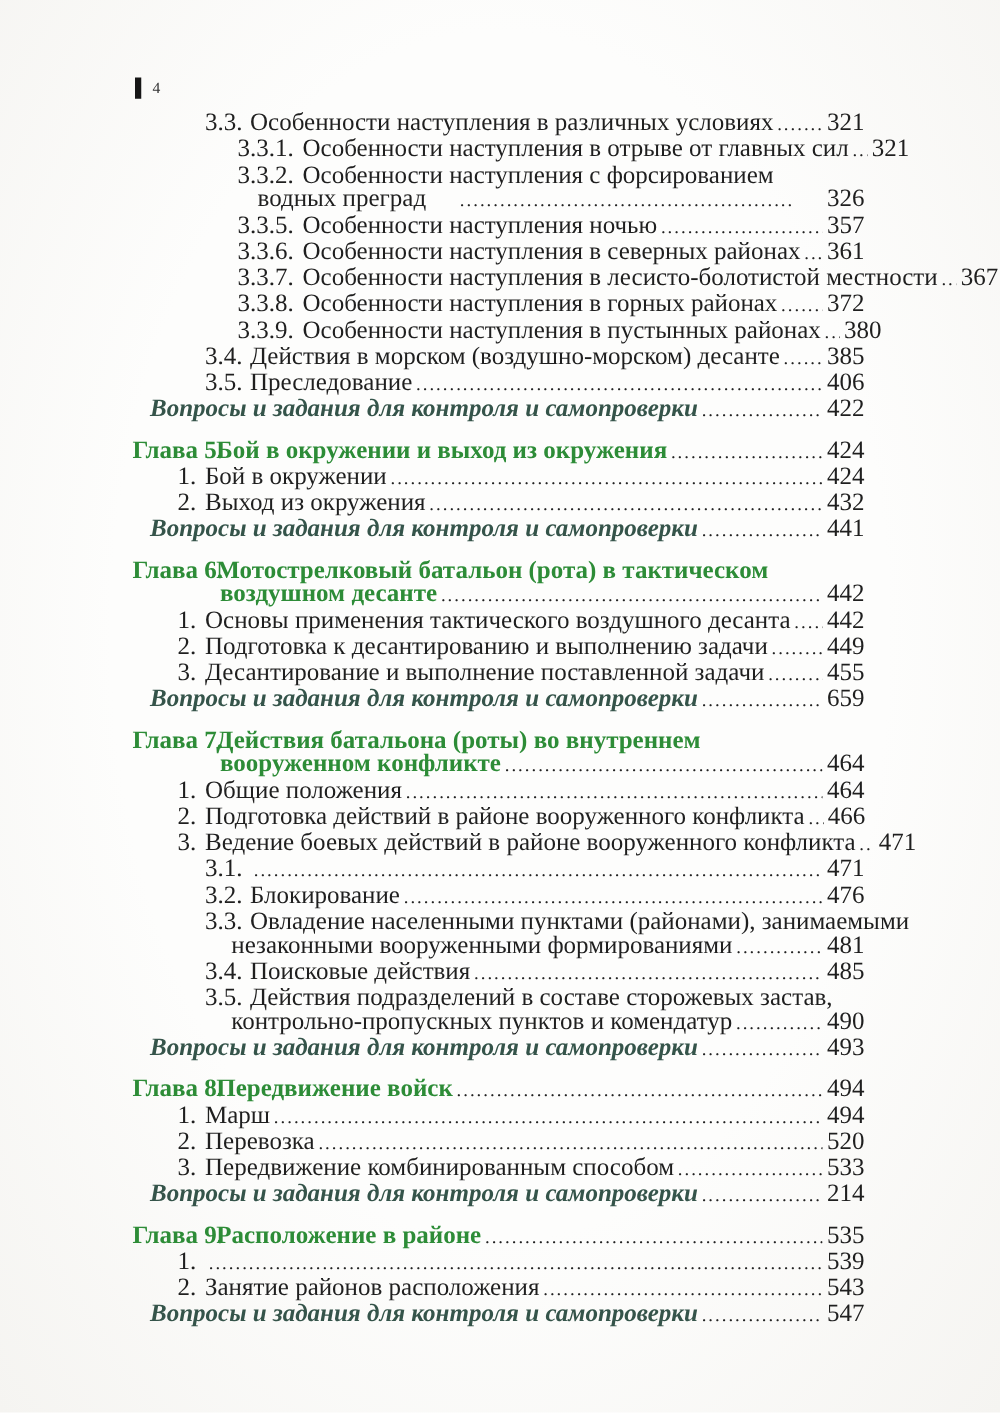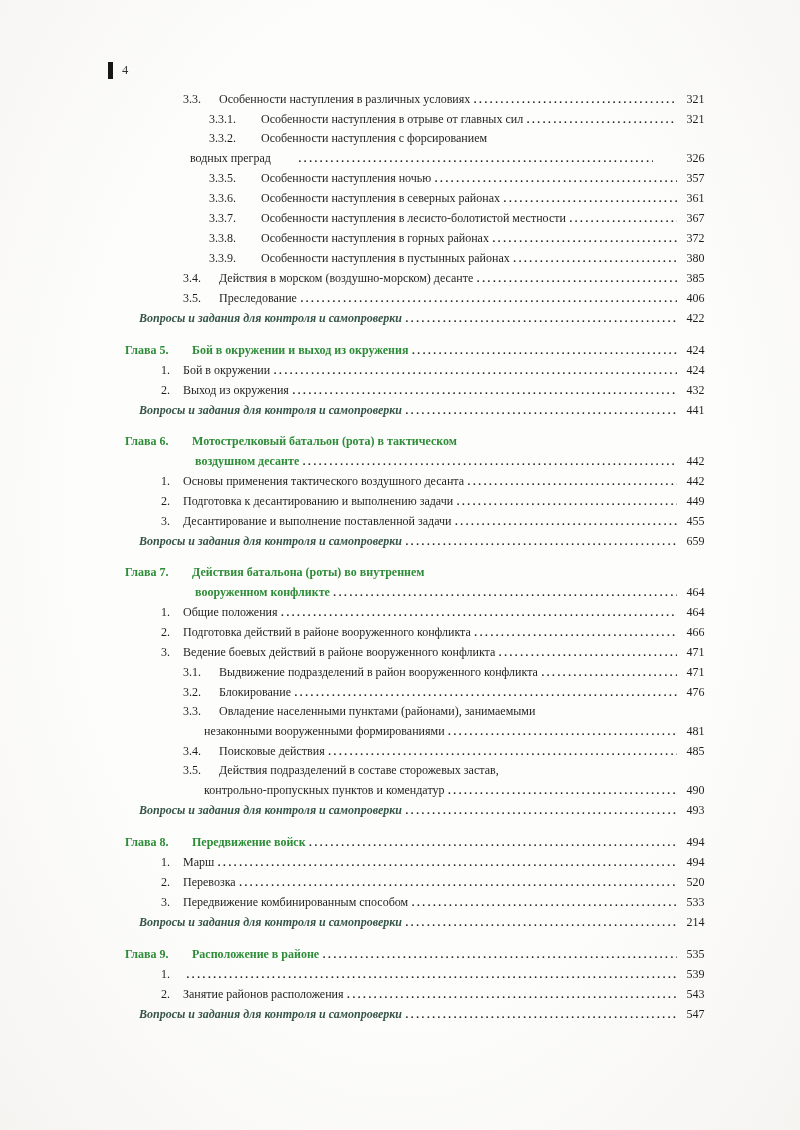--- a/index.html
+++ b/index.html
@@ -16,22 +16,22 @@
     overflow:hidden;
     position:relative;
   }
   .page{position:absolute;inset:0;}
   
   .corner{position:absolute;left:108px;top:62px;display:flex;align-items:flex-start;}
   .corner-rule{width:5px;height:17px;background:#161616;display:inline-block;}
   .corner-num{font-size:12.5px;color:#333;margin-left:9px;margin-top:1px;letter-spacing:0.5px;}
   
   .toc{
-    position:absolute;left:125px;top:89px;width:586px;
-    font-size:12px;line-height:19px;
+    position:absolute;left:106px;top:89px;width:586px;
+    font-size:20px;line-height:19px;
   }
   .row{display:flex;align-items:baseline;white-space:nowrap;}
   .num{flex:none;}
   .title{flex:none;}
   .leader{
     flex:1 1 auto;overflow:hidden;white-space:nowrap;
     min-width:12px;padding-left:3px;
     color:#222;font-weight:normal;font-style:normal;
   }
   .leader::after{
@@ -45,21 +45,21 @@
   .chapter{font-weight:bold;color:var(--green);margin-top:12px;}
   .chapter .num{width:67px;}
   .chapter-cont{font-weight:bold;color:var(--green);margin-left:70px;}
   .item{margin-left:36px;}
   .item .num{width:22px;}
   .sub{margin-left:58px;}
   .sub .num{width:36px;}
   .sub-cont{margin-left:79px;}
   .subsub{margin-left:84px;}
   .subsub .num{width:52px;}
-  .subsub-cont{margin-left:65px;gap:24px;}
+  .subsub-cont{margin-left:100px;gap:24px;}
   .questions{margin-left:14px;font-style:italic;font-weight:bold;color:var(--questions);}
 </style>
 </head>
 <body>
 
 <div class="page">
   <div class="corner">
     <span class="corner-rule"></span>
     <span class="corner-num">4</span>
   </div>
@@ -209,21 +209,20 @@
         <span class="page-num">466</span>
       </div>
       <div class="row item">
         <span class="num">3.</span>
         <span class="title">Ведение боевых действий в районе вооруженного конфликта</span>
         <span class="leader"></span>
         <span class="page-num">471</span>
       </div>
       <div class="row sub">
         <span class="num">3.1.</span>
-        <span class="title">Выдвижение подразделений в район вооруженного конфликта</span>
         <span class="leader"></span>
         <span class="page-num">471</span>
       </div>
       <div class="row sub">
         <span class="num">3.2.</span>
         <span class="title">Блокирование</span>
         <span class="leader"></span>
         <span class="page-num">476</span>
       </div>
       <div class="row sub">

